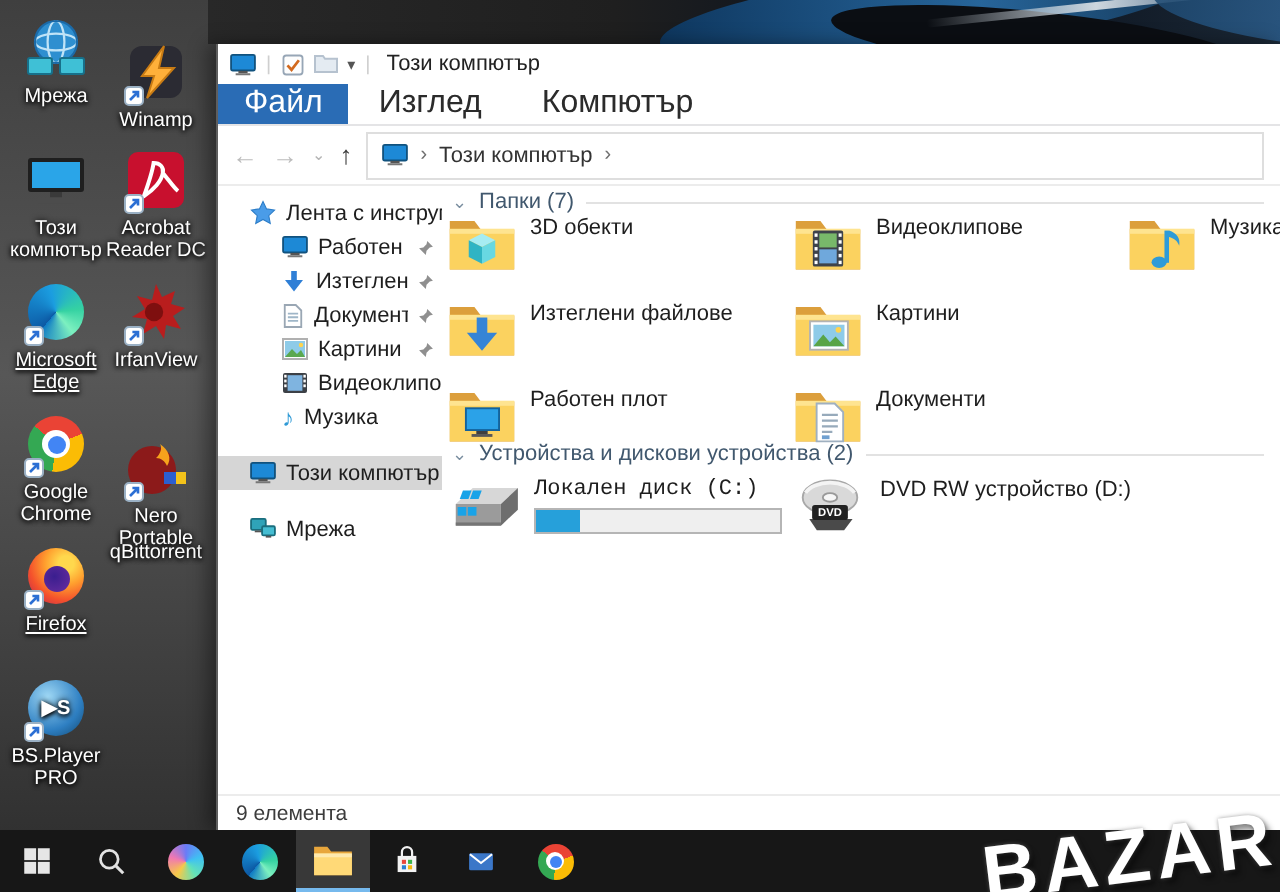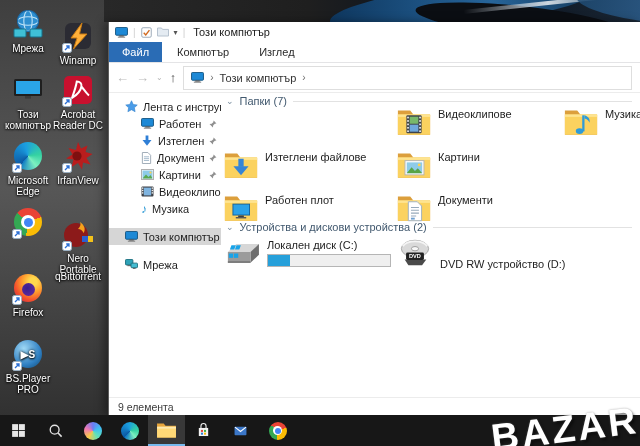--- a/index.html
+++ b/index.html
@@ -30,21 +30,21 @@
   .window{position:absolute;left:108px;top:22px;right:0;bottom:31px;background:#fff;
     border-left:1px solid #5e5e5e;box-shadow:-4px 0 9px rgba(0,0,0,.4);
     display:flex;flex-direction:column;}
   .titlebar{height:20px;display:flex;align-items:center;padding-left:6px;gap:5px;
     font-size:11px;color:#222;flex-shrink:0;}
   .qat-sep{color:#cfcfcf;font-size:10px;}
   .qat-dd{color:#555;font-size:8px;}
   .win-title{margin-left:3px;}
 
   .tabs{height:20px;display:flex;align-items:stretch;border-bottom:1px solid #e4e4e6;
-    font-size:11px;flex-shrink:0;}
+    font-size:16px;flex-shrink:0;}
   .tab{padding:0 15px;display:flex;align-items:center;color:#2b2b2b;}
   .tab.active{background:#2a6cb5;color:#fff;padding:0 13px;}
 
   .navbar{height:29px;display:flex;align-items:center;gap:7px;padding:0 8px 0 7px;
     border-bottom:1px solid #ececec;flex-shrink:0;}
   .nav-arrow{color:#bcbcbc;font-size:13px;line-height:1;}
   .nav-arrow.up{color:#3c3c3c;}
   .nav-dd{color:#b5b5b5;font-size:8px;}
   .addressbar{flex:1;height:22px;border:1px solid #dedede;display:flex;align-items:center;
     padding:0 7px;gap:6px;font-size:11px;color:#333;background:#fff;}
@@ -139,21 +139,21 @@
             <rect x="3" y="3" width="28" height="28" rx="5" fill="#c8102e"></rect>
             <path d="M11 25 C13.5 18 15.3 12 15.8 8.5 C19 8.5 21 10.5 20.4 13.5 C19.8 17.5 15.8 22 11 25 Z M20.4 13.5 C23 16.5 26 21 28 22.5" stroke="#fff" stroke-width="2" fill="none"></path>
           </svg>
           <span class="sc"><svg viewBox="0 0 10 10" width="10" height="10">
               <rect x=".5" y=".5" width="9" height="9" rx="2" fill="#fff" stroke="#9ab0c4"></rect>
               <path d="M3 7 L7 3 M4.2 3 H7 V5.8" stroke="#2b6fd4" stroke-width="1.3" fill="none"></path>
             </svg></span>
         </div>
         <div class="dlabel">Acrobat Reader DC</div>
       </div>
-      <div class="dicon" style="left: 1px; top: 139px;">
+      <div class="dicon" style="left: 1px; top: 139px; text-decoration: underline;">
         <div class="glyph">
           <div class="ico-round" style="background:conic-gradient(from 220deg,#0c59a4,#1b9de0 35%,#35d2a2 62%,#7df0c0 78%,#0e79c4);"></div>
           <span class="sc"><svg viewBox="0 0 10 10" width="10" height="10">
               <rect x=".5" y=".5" width="9" height="9" rx="2" fill="#fff" stroke="#9ab0c4"></rect>
               <path d="M3 7 L7 3 M4.2 3 H7 V5.8" stroke="#2b6fd4" stroke-width="1.3" fill="none"></path>
             </svg></span>
         </div>
         <div class="dlabel">Microsoft Edge</div>
       </div>
       <div class="dicon" style="left: 51px; top: 139px;">
@@ -173,37 +173,38 @@
         <div class="glyph">
           <div class="ico-round" style="background:conic-gradient(from -50deg,#ea4335 0 33%,#fbbc05 33% 66%,#34a853 66% 100%);">
             <div style="position:absolute;inset:7px;border-radius:50%;background:#fff;"></div>
             <div style="position:absolute;inset:9.5px;border-radius:50%;background:#4285f4;"></div>
           </div>
           <span class="sc"><svg viewBox="0 0 10 10" width="10" height="10">
               <rect x=".5" y=".5" width="9" height="9" rx="2" fill="#fff" stroke="#9ab0c4"></rect>
               <path d="M3 7 L7 3 M4.2 3 H7 V5.8" stroke="#2b6fd4" stroke-width="1.3" fill="none"></path>
             </svg></span>
         </div>
+        <div class="dlabel">Google Chrome</div>
       </div>
       <div class="dicon" style="left: 51px; top: 217px;">
         <div class="glyph">
           <svg viewBox="0 0 34 34" width="34" height="34">
             <circle cx="15" cy="18" r="12" fill="#8c1a1a"></circle>
             <path d="M19 5 c4.5 3 6 7.5 3.5 11 c-1-2.5-3-4-5.5-4 c2.3-2 3.2-5 2-7 Z" fill="#f6a21c"></path>
             <rect x="21" y="19" width="6" height="6" fill="#2b5fd0"></rect>
             <rect x="27" y="19" width="5" height="6" fill="#f3c21a"></rect>
           </svg>
           <span class="sc"><svg viewBox="0 0 10 10" width="10" height="10">
               <rect x=".5" y=".5" width="9" height="9" rx="2" fill="#fff" stroke="#9ab0c4"></rect>
               <path d="M3 7 L7 3 M4.2 3 H7 V5.8" stroke="#2b6fd4" stroke-width="1.3" fill="none"></path>
             </svg></span>
         </div>
         <div class="dlabel">Nero Portable</div>
       </div>
-      <div class="dicon" style="left: 1px; top: 271px;">
+      <div class="dicon" style="left: 1px; top: 271px; text-decoration: underline;">
         <div class="glyph">
           <div class="ico-round" style="background:radial-gradient(circle at 68% 28%,#ffd84d 0 14%,#ff9f2e 38%,#f4512c 66%,#c22a4f 92%);">
             <div style="position:absolute;left:8px;top:9px;width:13px;height:13px;border-radius:50%;background:radial-gradient(circle at 40% 40%,#3a1e8f,#6a2ea0);"></div>
           </div>
           <span class="sc"><svg viewBox="0 0 10 10" width="10" height="10">
               <rect x=".5" y=".5" width="9" height="9" rx="2" fill="#fff" stroke="#9ab0c4"></rect>
               <path d="M3 7 L7 3 M4.2 3 H7 V5.8" stroke="#2b6fd4" stroke-width="1.3" fill="none"></path>
             </svg></span>
         </div>
         <div class="dlabel">Firefox</div>
@@ -247,22 +248,22 @@
             </svg>
           </span>
         </span>
       <span class="qat-dd">▾</span>
       <span class="qat-sep">|</span>
       <span class="win-title">Този компютър</span>
     </div>
 
     <div class="tabs" id="ribbon-tabs">
         <div class="tab active">Файл</div>
+        <div class="tab">Изглед</div>
         <div class="tab">Компютър</div>
-        <div class="tab">Изглед</div>
       </div>
 
     <div class="navbar">
       <span class="nav-arrow">←</span>
       <span class="nav-arrow">→</span>
       <span class="nav-dd">⌄</span>
       <span class="nav-arrow up">↑</span>
       <div class="addressbar">
         <span id="addr-icon" style="display:flex;">
             <svg viewBox="0 0 14 12" width="13" height="11">
@@ -387,20 +388,31 @@
               </svg>
             </span>
             <span class="side-label">Мрежа</span>
           </div>
         </div>
       <div class="content" id="content">
           <div class="group-header" style="top: 2px;">
             <span class="gh-chev">⌄</span>
             <span class="gh-title">Папки (7)</span>
             <span class="gh-line"></span>
+          </div>
+          <div class="tile" style="left: 2px; top: 12px;">
+            <span><svg viewBox="0 0 38 32" width="36" height="31">
+                <path d="M2 5.5 h13 l3.5 4.5 H36 V31 H2 Z" fill="#dc9f3c"></path>
+                <rect x="2" y="9.6" width="34" height="21.4" fill="#fbd25f"></rect>
+                <rect x="2" y="9.6" width="34" height="2.6" fill="#fee490"></rect>
+                <path d="M19 12 l7 3.6 -7 3.6 -7 -3.6 Z" fill="#a6ecf2"></path>
+                <path d="M12 15.6 l7 3.6 V28 l-7 -3.6 Z" fill="#2fb4c4"></path>
+                <path d="M26 15.6 l-7 3.6 V28 l7 -3.6 Z" fill="#68d8e2"></path>
+              </svg></span>
+            <span class="label">3D обекти</span>
           </div>
           <div class="tile" style="left: 2px; top: 55px;">
             <span><svg viewBox="0 0 38 32" width="36" height="31">
                 <path d="M2 5.5 h13 l3.5 4.5 H36 V31 H2 Z" fill="#dc9f3c"></path>
                 <rect x="2" y="9.6" width="34" height="21.4" fill="#fbd25f"></rect>
                 <rect x="2" y="9.6" width="34" height="2.6" fill="#fee490"></rect>
                 <rect x="16.2" y="11" width="5.6" height="8.5" fill="#3584d6"></rect>
                 <path d="M11 19 h16 L19 28.5 Z" fill="#3584d6"></path>
               </svg></span>
             <span class="label">Изтеглени файлове</span>
@@ -469,21 +481,21 @@
                 <rect x="20.3" y="10.5" width="2.4" height="17" fill="#2e9bd8"></rect>
                 <path d="M22.7 10.5 c4.2 1.4 6 4 5.4 8 c-1-2.6-2.8-4-5.4-4.6 Z" fill="#2e9bd8"></path>
               </svg></span>
             <span class="label">Музика</span>
           </div>
           <div class="group-header" style="top: 128px;">
             <span class="gh-chev">⌄</span>
             <span class="gh-title">Устройства и дискови устройства (2)</span>
             <span class="gh-line"></span>
           </div>
-          <div class="tile" style="left: 2px; top: 143px;">
+          <div class="tile" style="left: 2px; top: 143px; font-family: Liberation Mono, monospace;">
             <span><svg viewBox="0 0 40 34" width="38" height="32">
                 <path d="M5 17 L14 8.5 H38 L29 17 Z" fill="#d7d7d7"></path>
                 <path d="M29 17 L38 8.5 V20 L29 28.5 Z" fill="#6e6e6e"></path>
                 <rect x="5" y="17" width="24" height="11.5" fill="#9b9b9b"></rect>
                 <rect x="5" y="26.8" width="24" height="1.7" fill="#757575"></rect>
                 <rect x="8" y="9.8" width="4.6" height="4.6" fill="#19a3e8" transform="skewX(-20)" transform-origin="8 12"></rect>
                 <rect x="13.4" y="9.8" width="4.6" height="4.6" fill="#19a3e8" transform="skewX(-20)" transform-origin="13 12"></rect>
                 <rect x="6" y="18.6" width="4.6" height="4.6" fill="#19a3e8"></rect>
                 <rect x="11.4" y="18.6" width="4.6" height="4.6" fill="#19a3e8"></rect>
               </svg></span>
@@ -496,21 +508,21 @@
           </div>
           <div class="tile" style="left: 175px; top: 143px;">
             <span><svg viewBox="0 0 40 34" width="38" height="32">
                 <path d="M9 25 h23 l-4.5 6 H13 Z" fill="#4a4a4a"></path>
                 <ellipse cx="20" cy="13.5" rx="14.5" ry="9" fill="#d9d9d9" stroke="#a8a8a8"></ellipse>
                 <path d="M7 11 a14 8.5 0 0 1 26 0" fill="none" stroke="#f4f4f4" stroke-width="2"></path>
                 <ellipse cx="20" cy="13.5" rx="3.8" ry="2.3" fill="#f7f7f7" stroke="#9a9a9a"></ellipse>
                 <rect x="10.5" y="17.5" width="19" height="8" rx="1.5" fill="#222"></rect>
                 <text x="20" y="23.6" text-anchor="middle" fill="#fff" font-size="6" font-weight="bold" font-family="Liberation Sans,sans-serif">DVD</text>
               </svg></span>
-            <span style="display:flex;flex-direction:column;justify-content:flex-end;">
+            <span style="display:flex;flex-direction:column;">
               <span class="dev-name label">DVD RW устройство (D:)</span>
             </span>
           </div>
         </div>
     </div>
 
     <div class="statusbar">
       <span>9 елемента</span>
     </div>
   </div>

